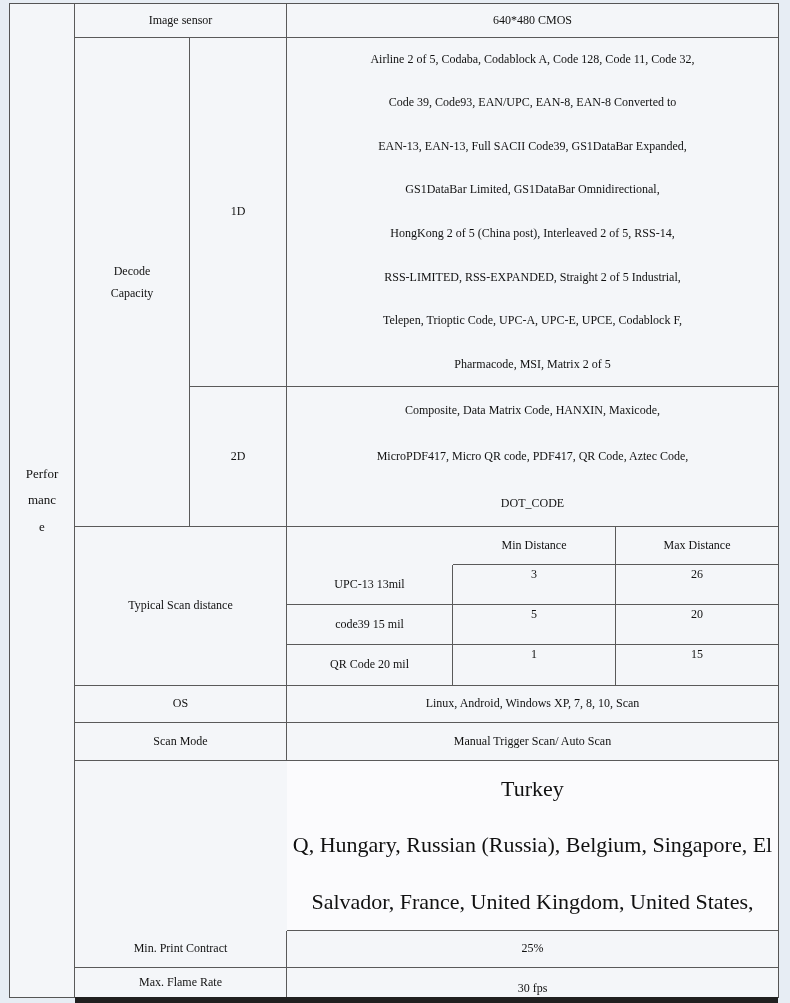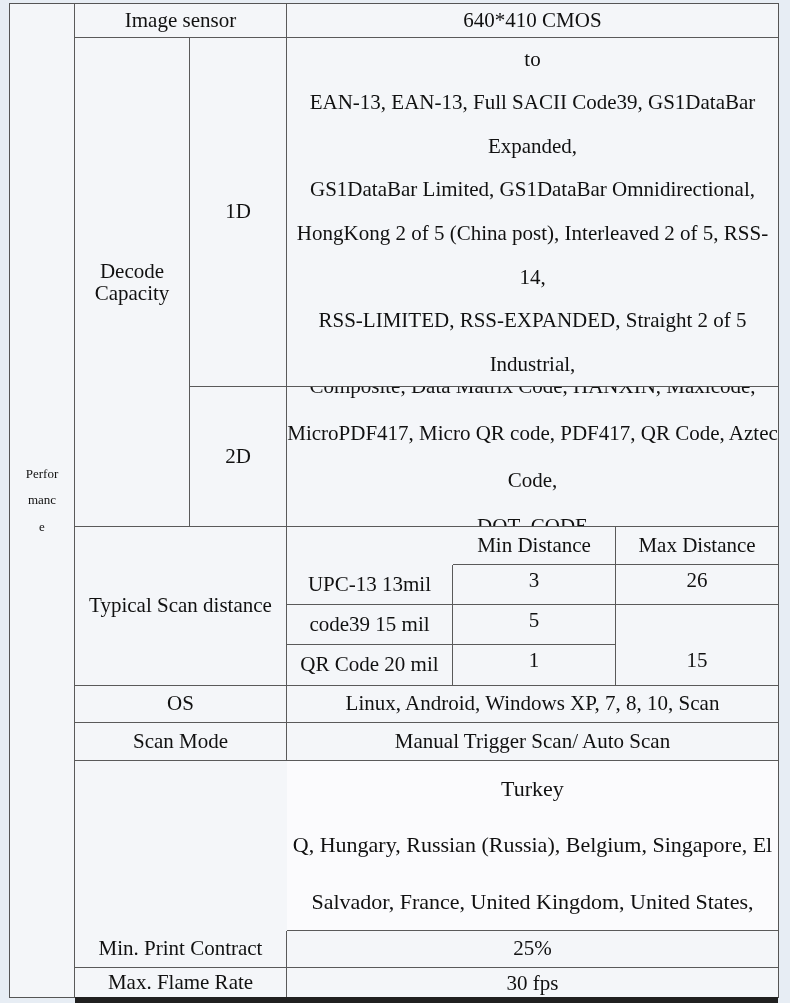--- a/index.html
+++ b/index.html
@@ -18,21 +18,21 @@
     border:1px solid #555;
     display:grid;
     grid-template-columns:65px 115px 97px 166px 163px 162px;
     grid-template-rows:34px 349px 140px 38px 40px 40px 41px 37px 38px 170px 37px 29px;
   }
   .cell{
     border-right:1px solid #5a5a5a;
     border-bottom:1px solid #5a5a5a;
     display:flex;align-items:center;justify-content:center;
     text-align:center;
-    font-size:21px;
+    font-size:12px;
     line-height:1.3;
     overflow:hidden;
   }
   .er{border-right:none;}
   .eb{border-bottom:none;}
   .pre{white-space:pre-line;}
   .perf{grid-area:1/1/13/2;line-height:26.5px;font-size:13px;}
   .c-imgs-l{grid-area:1/2/2/4;}
   .c-imgs-v{grid-area:1/4/2/7;}
   .c-dec-l{grid-area:2/2/4/3;line-height:22px;}
@@ -84,21 +84,21 @@
   <div class="cell perf eb pre">
     <span class="pre">Perfor
 manc
 e</span>
   </div>
 
   <div class="cell c-imgs-l">
     <span>Image sensor</span>
   </div>
   <div class="cell c-imgs-v er">
-    <span>640*410 CMOS</span>
+    <span>640*480 CMOS</span>
   </div>
 
   <div class="cell c-dec-l pre">
     <span class="pre">Decode
 Capacity</span>
   </div>
   <div class="cell c-1d-l">
     <span>1D</span>
   </div>
   <div class="cell c-1d-v er pre">
@@ -139,20 +139,23 @@
   <div class="cell c-r1max num er">
     <span>26</span>
   </div>
 
   <div class="cell c-r2c">
     <span>code39 15 mil</span>
   </div>
   <div class="cell c-r2min num">
     <span>5</span>
   </div>
+  <div class="cell c-r2max num er">
+    <span>20</span>
+  </div>
 
   <div class="cell c-r3c">
     <span>QR Code 20 mil</span>
   </div>
   <div class="cell c-r3min num">
     <span>1</span>
   </div>
   <div class="cell c-r3max num er">
     <span>15</span>
   </div>

